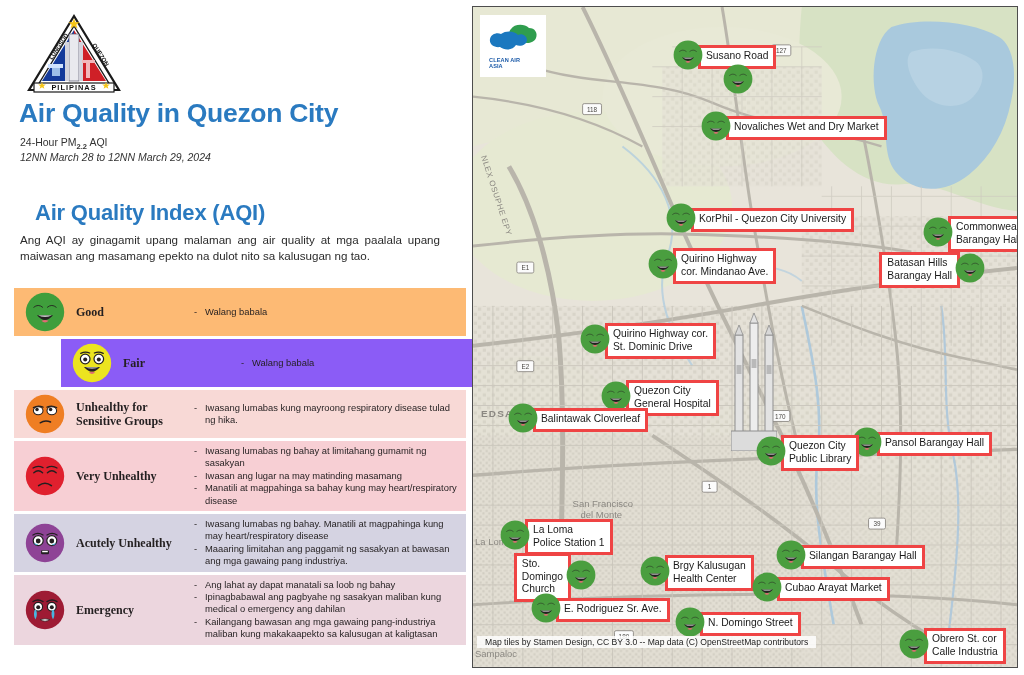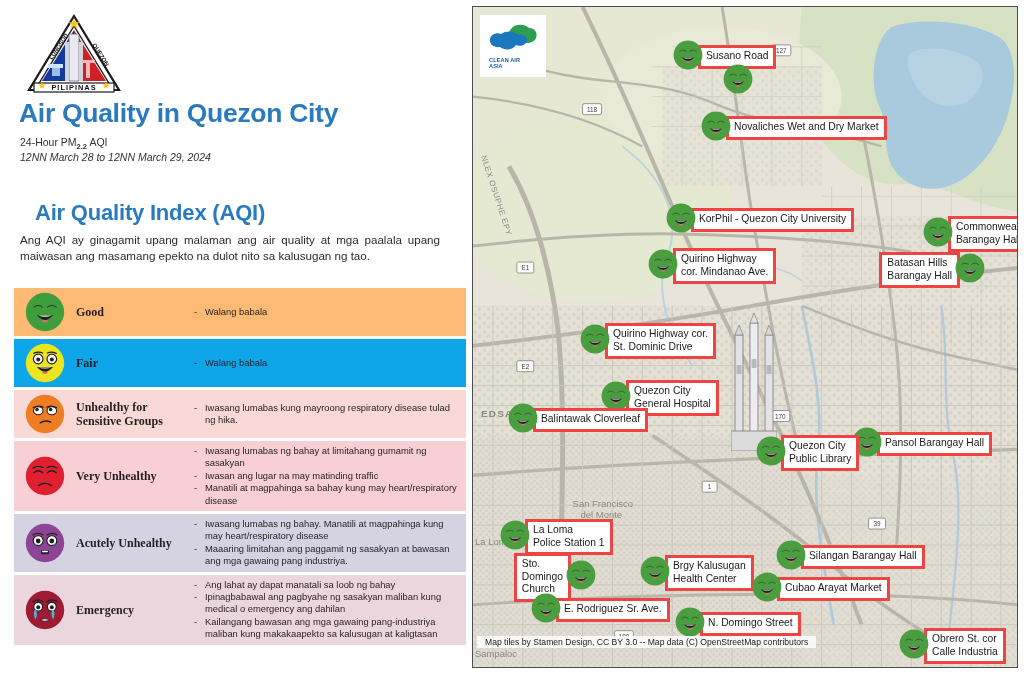--- a/index.html
+++ b/index.html
@@ -164,21 +164,21 @@
           </svg>
         </div>
         <div class="legend-label">Good</div>
         <div class="legend-advice">
           <div class="adv-line">
             <span class="dash">-</span>
             <span>Walang babala</span>
           </div>
         </div>
       </div>
-      <div class="legend-row" style="background: #0ea5e9;">
+      <div class="legend-row" style="background: #8b5cf6; margin-left: 47px;">
         <div class="legend-face">
           <svg width="40" height="40" viewBox="0 0 100 100">
             <circle cx="50" cy="50" r="48" fill="#ece41f"></circle>
             <circle cx="33" cy="40" r="12" fill="#fff" stroke="#231f20" stroke-width="3"></circle>
             <circle cx="67" cy="40" r="12" fill="#fff" stroke="#231f20" stroke-width="3"></circle>
       <circle cx="33" cy="41" r="5" fill="#231f20"></circle>
             <circle cx="67" cy="41" r="5" fill="#231f20"></circle>
       <path d="M30,60 Q50,84 70,60 Z" fill="#231f20"></path>
             <path d="M33,61 Q50,66 67,61 Z" fill="#ffffff"></path>
             <path d="M42,74 Q50,81 58,74 Q50,70 42,74 Z" fill="#e06a74"></path>
@@ -227,21 +227,21 @@
           </svg>
         </div>
         <div class="legend-label">Very Unhealthy</div>
         <div class="legend-advice">
           <div class="adv-line">
             <span class="dash">-</span>
             <span>Iwasang lumabas ng bahay at limitahang gumamit ng sasakyan</span>
           </div>
           <div class="adv-line">
             <span class="dash">-</span>
-            <span>Iwasan ang lugar na may matinding traffic</span>
+            <span>Iwasan ang lugar na may matinding masamang</span>
           </div>
           <div class="adv-line">
             <span class="dash">-</span>
             <span>Manatili at magpahinga sa bahay kung may heart/respiratory disease</span>
           </div>
         </div>
       </div>
       <div class="legend-row" style="background: rgb(213, 211, 226);">
         <div class="legend-face">
           <svg width="40" height="40" viewBox="0 0 100 100">

